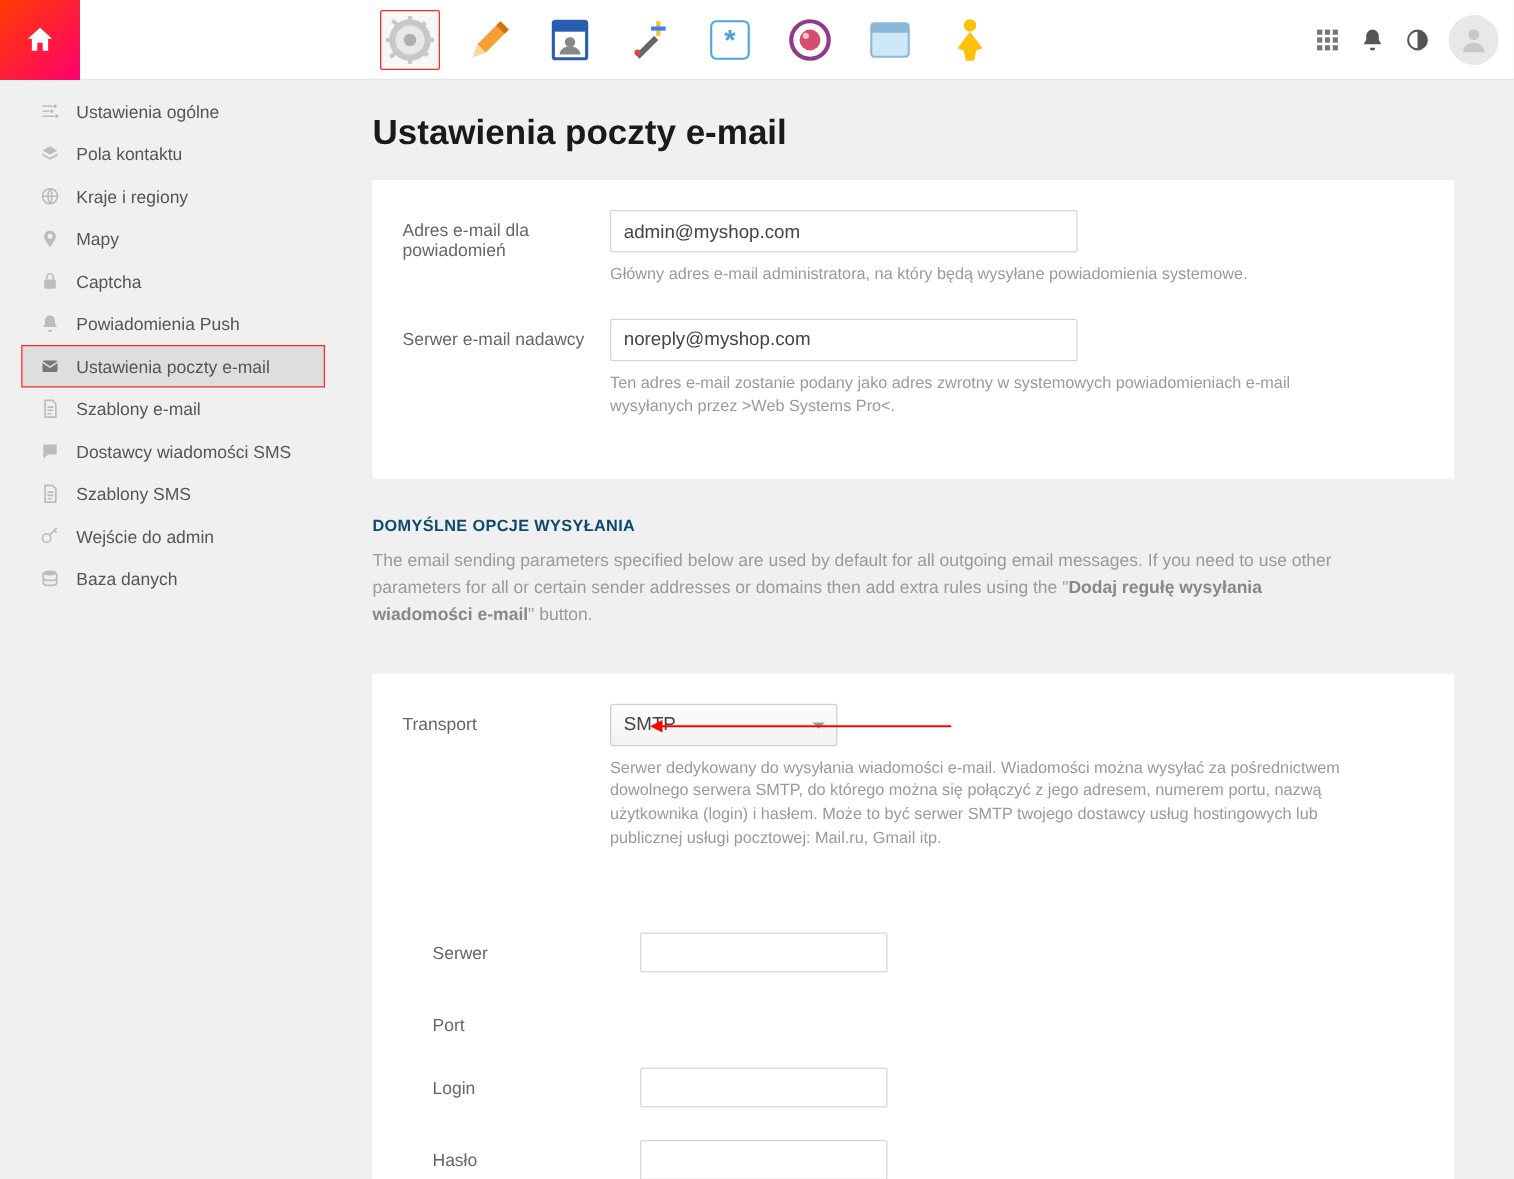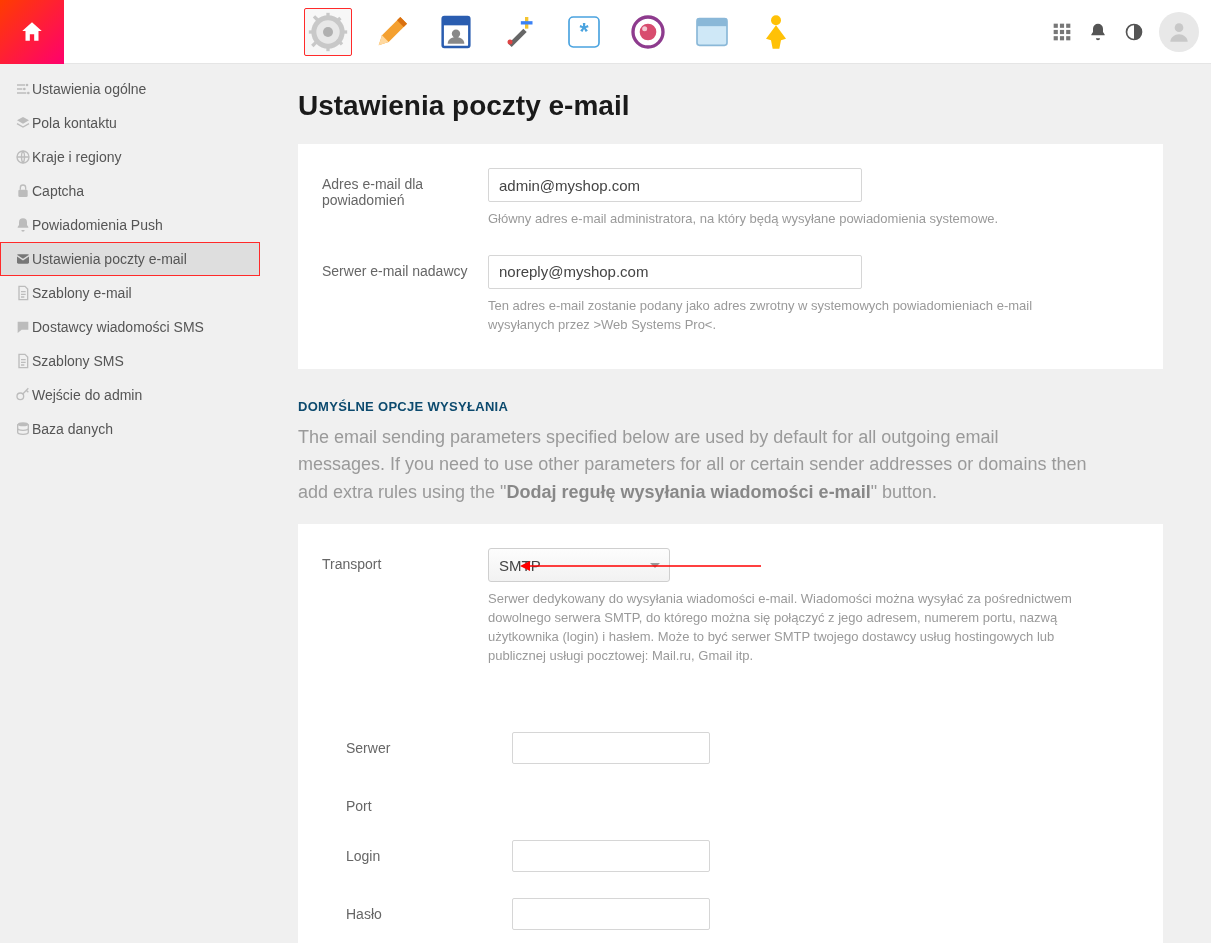--- a/index.html
+++ b/index.html
@@ -16,40 +16,40 @@
   .ticon svg{width:40px;height:40px;}
   
   .top-right{ position:absolute; right:12px; top:0; height:64px; display:flex; align-items:center; gap:14px;}
   .top-right .tr-icon{width:22px;height:22px;cursor:pointer;display:flex;align-items:center;justify-content:center;}
   .top-right .tr-icon svg{width:20px;height:20px;fill:#777;}
   .avatar-circle{width:40px;height:40px;border-radius:50%;background:#e8e8e8;display:flex;align-items:center;justify-content:center;cursor:pointer;}
   .avatar-circle svg{width:26px;height:26px;fill:#c8c8c8;}
   
   .layout{display:flex;}
   .sidebar{width:260px;background:#f0f0f0;min-height:880px;padding-top:8px;}
-  .side-item{display:flex;align-items:center;padding:8px 14px;color:#555;cursor:pointer;font-size:14px;}
+  .side-item{display:flex;align-items:center;gap:12px;padding:8px 14px;color:#555;cursor:pointer;font-size:14px;margin-left:17px;}
   .side-item.active{background:#dedede;outline:1.5px solid #ff2a2a;outline-offset:-1px;}
   .side-item .sicon{width:18px;height:18px;display:flex;align-items:center;justify-content:center;}
   .side-item .sicon svg{width:16px;height:16px;fill:#bcbcbc;}
   .side-item.active .sicon svg{fill:#777;}
   .side-item span{flex:1;}
   
   .content{flex:1;padding:26px 48px 60px 38px;}
   .page-title{font-size:28px;font-weight:600;color:#1a1a1a;margin-bottom:22px;}
   
-  .panel{background:#ffffff;padding:24px 24px 30px 24px;margin-bottom:30px;}
+  .panel{background:#ffffff;padding:24px 24px 44px 24px;margin-bottom:30px;}
   
   .frow{display:flex;align-items:flex-start;margin-bottom:4px;}
   .frow .label{width:166px;padding-top:8px;color:#666;font-size:14px;}
   .frow .field{flex:1;max-width:640px;}
   .frow .field input[type=text],.frow .field input[type=password]{width:374px;height:34px;border:1px solid #d6d6d6;border-radius:2px;padding:0 10px;font-size:15px;color:#444;background:#fff;}
   .hint{font-size:13px;color:#9a9a9a;line-height:1.45;margin:8px 0 22px 0;max-width:560px;}
   
   .section-head{font-size:13px;font-weight:700;color:#0c4a6e;letter-spacing:.3px;margin:0 0 10px 0;}
-  .section-sub{font-size:18px;color:#9a9a9a;line-height:1.55;max-width:790px;margin-bottom:17px;}
+  .section-sub{font-size:14px;color:#9a9a9a;line-height:1.55;max-width:790px;margin-bottom:36px;}
   .section-sub strong{color:#888;font-weight:700;}
   
   .select-box{position:relative;display:inline-block;}
   .select-box select{appearance:none;-webkit-appearance:none;width:182px;height:34px;border:1px solid #cfcfcf;border-radius:3px;background:linear-gradient(#fdfdfd,#f2f2f2);padding:0 28px 0 10px;font-size:15px;color:#444;cursor:pointer;}
   .select-box.small select{width:84px;}
   .select-box::after{content:"";position:absolute;right:10px;top:50%;margin-top:-2px;border:5px solid transparent;border-top-color:#999;pointer-events:none;}
   
   .inner-panel{padding-left:24px;}
   .inner-panel .frow .label{width:166px;}
   .inner-panel .frow{margin-bottom:18px;margin-top:26px;}
@@ -192,20 +192,28 @@
         <span>Pola kontaktu</span>
       </div>
     <div class="side-item">
         <div class="sicon">
           <svg viewBox="0 0 24 24">
             <circle cx="12" cy="12" r="9" fill="none" stroke="#bcbcbc" stroke-width="2"></circle>
             <path d="M3 12h18M12 3c3 3 3 15 0 18M12 3c-3 3-3 15 0 18" fill="none" stroke="#bcbcbc" stroke-width="2"></path>
           </svg>
         </div>
         <span>Kraje i regiony</span>
+      </div>
+    <div class="side-item">
+        <div class="sicon">
+          <svg viewBox="0 0 24 24">
+            <path d="M12 2a7 7 0 00-7 7c0 5 7 13 7 13s7-8 7-13a7 7 0 00-7-7zm0 10a3 3 0 110-6 3 3 0 010 6z"></path>
+          </svg>
+        </div>
+        <span>Mapy</span>
       </div>
     <div class="side-item">
         <div class="sicon">
           <svg viewBox="0 0 24 24">
             <rect x="5" y="10" width="14" height="11" rx="2"></rect>
             <path d="M8 10V7a4 4 0 018 0v3" fill="none" stroke="#bcbcbc" stroke-width="2"></path>
           </svg>
         </div>
         <span>Captcha</span>
       </div>

